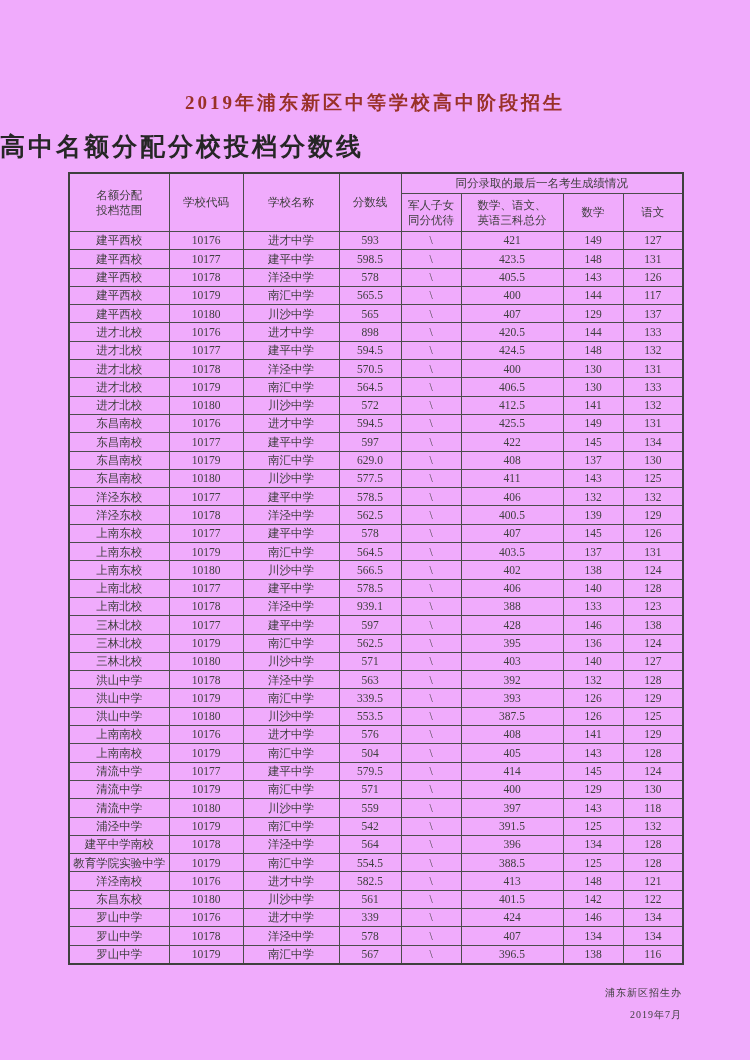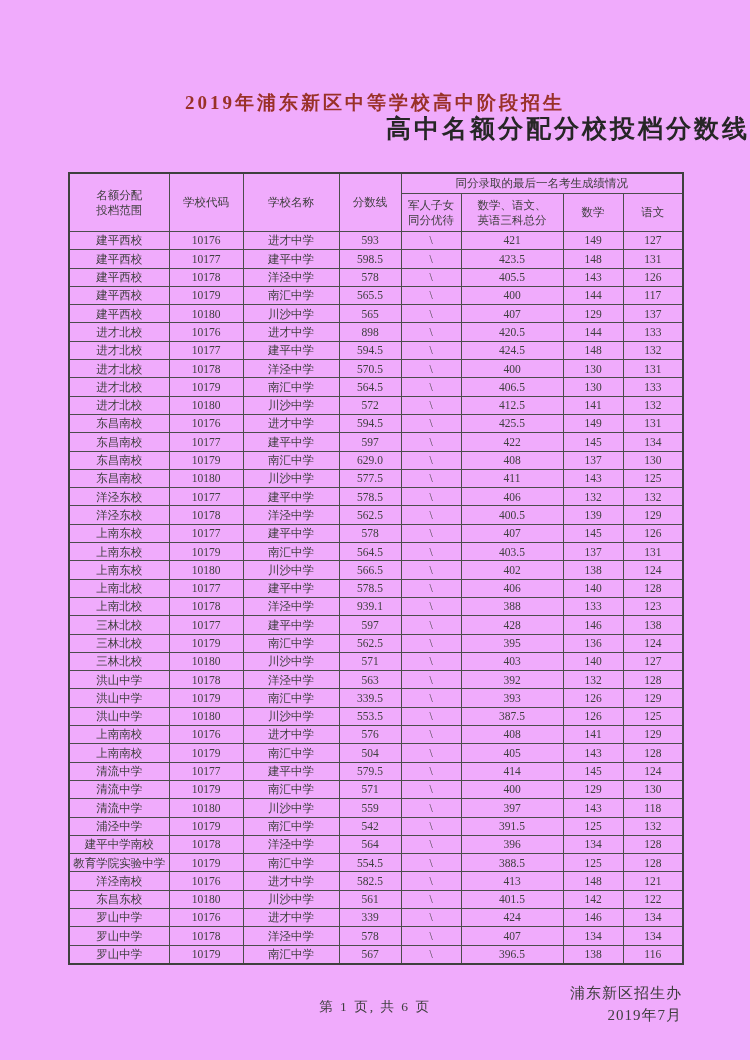--- a/index.html
+++ b/index.html
@@ -23,24 +23,24 @@
     left: 0;
     width: 100%;
     text-align: center;
     font-size: 19px;
     font-weight: bold;
     letter-spacing: 3px;
     color: #993128;
   }
   .doc-subtitle {
     position: absolute;
-    top: 112px;
+    top: 130px;
     left: 0;
     width: 100%;
-    text-align: right;
+    text-align: left;
     font-size: 25px;
     font-weight: bold;
     letter-spacing: 3px;
     color: #262626;
   }
   table.score-table {
     position: absolute;
     left: 68px;
     top: 172px;
     width: 614px;
@@ -71,21 +71,21 @@
     text-align: center;
     font-size: 13.5px;
     letter-spacing: 2px;
     color: #3e3e3e;
   }
   .footer-right {
     position: absolute;
     top: 982px;
     right: 68px;
     text-align: right;
-    font-size: 15px;
+    font-size: 10px;
     line-height: 22px;
     letter-spacing: 1px;
     color: #3e3e3e;
   }
 </style>
 </head>
 <body>
 
 <div class="page">
 
@@ -515,20 +515,19 @@
           <td>南汇中学</td>
           <td>567</td>
           <td>\</td>
           <td>396.5</td>
           <td>138</td>
           <td>116</td>
         </tr>
       </tbody>
   </table>
 
-  <div class="footer-center">第 1 页, 共 6 页</div>
 
   <div class="footer-right">
     <div>浦东新区招生办</div>
     <div>2019年7月</div>
   </div>
 
 </div>
 
 </body></html>

